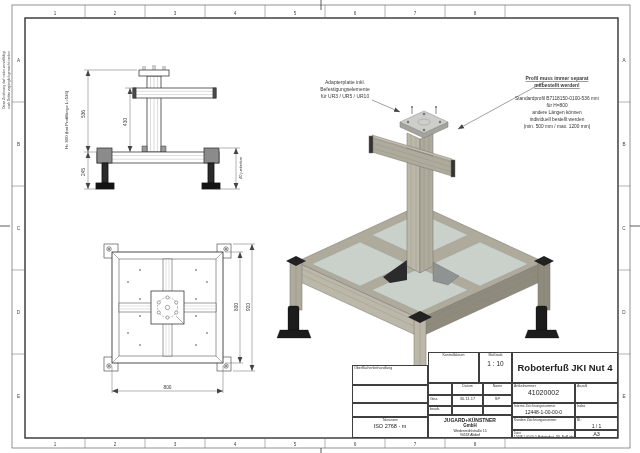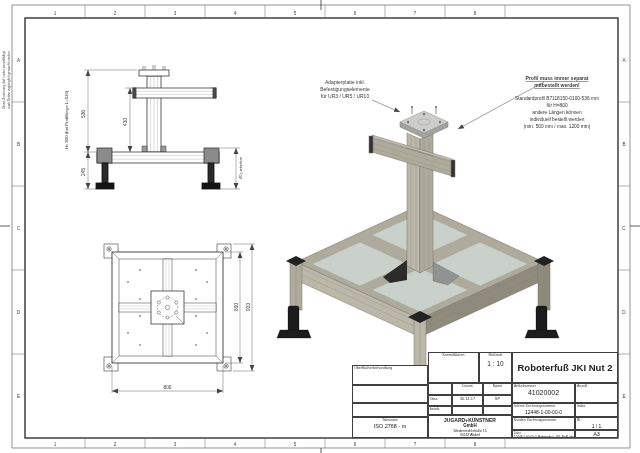--- a/index.html
+++ b/index.html
@@ -317,21 +317,21 @@
   <div class="cell" style="left:100px;top:54px;width:31px;height:9px;"></div>
   <div class="cell" style="left:131px;top:54px;width:29px;height:9px;"></div>
   <div class="cell" style="left:76px;top:63px;width:84px;height:23px;text-align:center;">
     <div style="font-size:5px;font-weight:bold;margin-top:1px;">JUGARD+KÜNSTNER</div>
     <div style="font-size:4.5px;font-weight:bold;">GmbH</div>
     <div style="font-size:3.4px;margin-top:1px;">Weidenmühlstraße 15</div>
     <div style="font-size:3.4px;">90518 Altdorf</div>
     <div style="font-size:3.4px;">Telefon 09187-905890</div>
   </div>
 
-  <div class="cell title" style="left:160px;top:0;width:106px;height:31px;">Roboterfuß JKI Nut 2</div>
+  <div class="cell title" style="left:160px;top:0;width:106px;height:31px;">Roboterfuß JKI Nut 4</div>
   <div class="cell" style="left:160px;top:31px;width:63px;height:20px;">
     <div class="lbl" style="font-size:3.4px;">Artikelnummer</div>
     <div class="big">41020002</div>
   </div>
   <div class="cell" style="left:223px;top:31px;width:43px;height:20px;">
     <div class="lbl" style="font-size:3.4px;">Anzahl</div>
   </div>
   <div class="cell" style="left:160px;top:51px;width:63px;height:14px;">
     <div class="lbl" style="font-size:3.4px;">Interne Zeichnungsnummer</div>
     <div class="val-c" style="font-size:5px;">12448-1-00-00-0</div>

